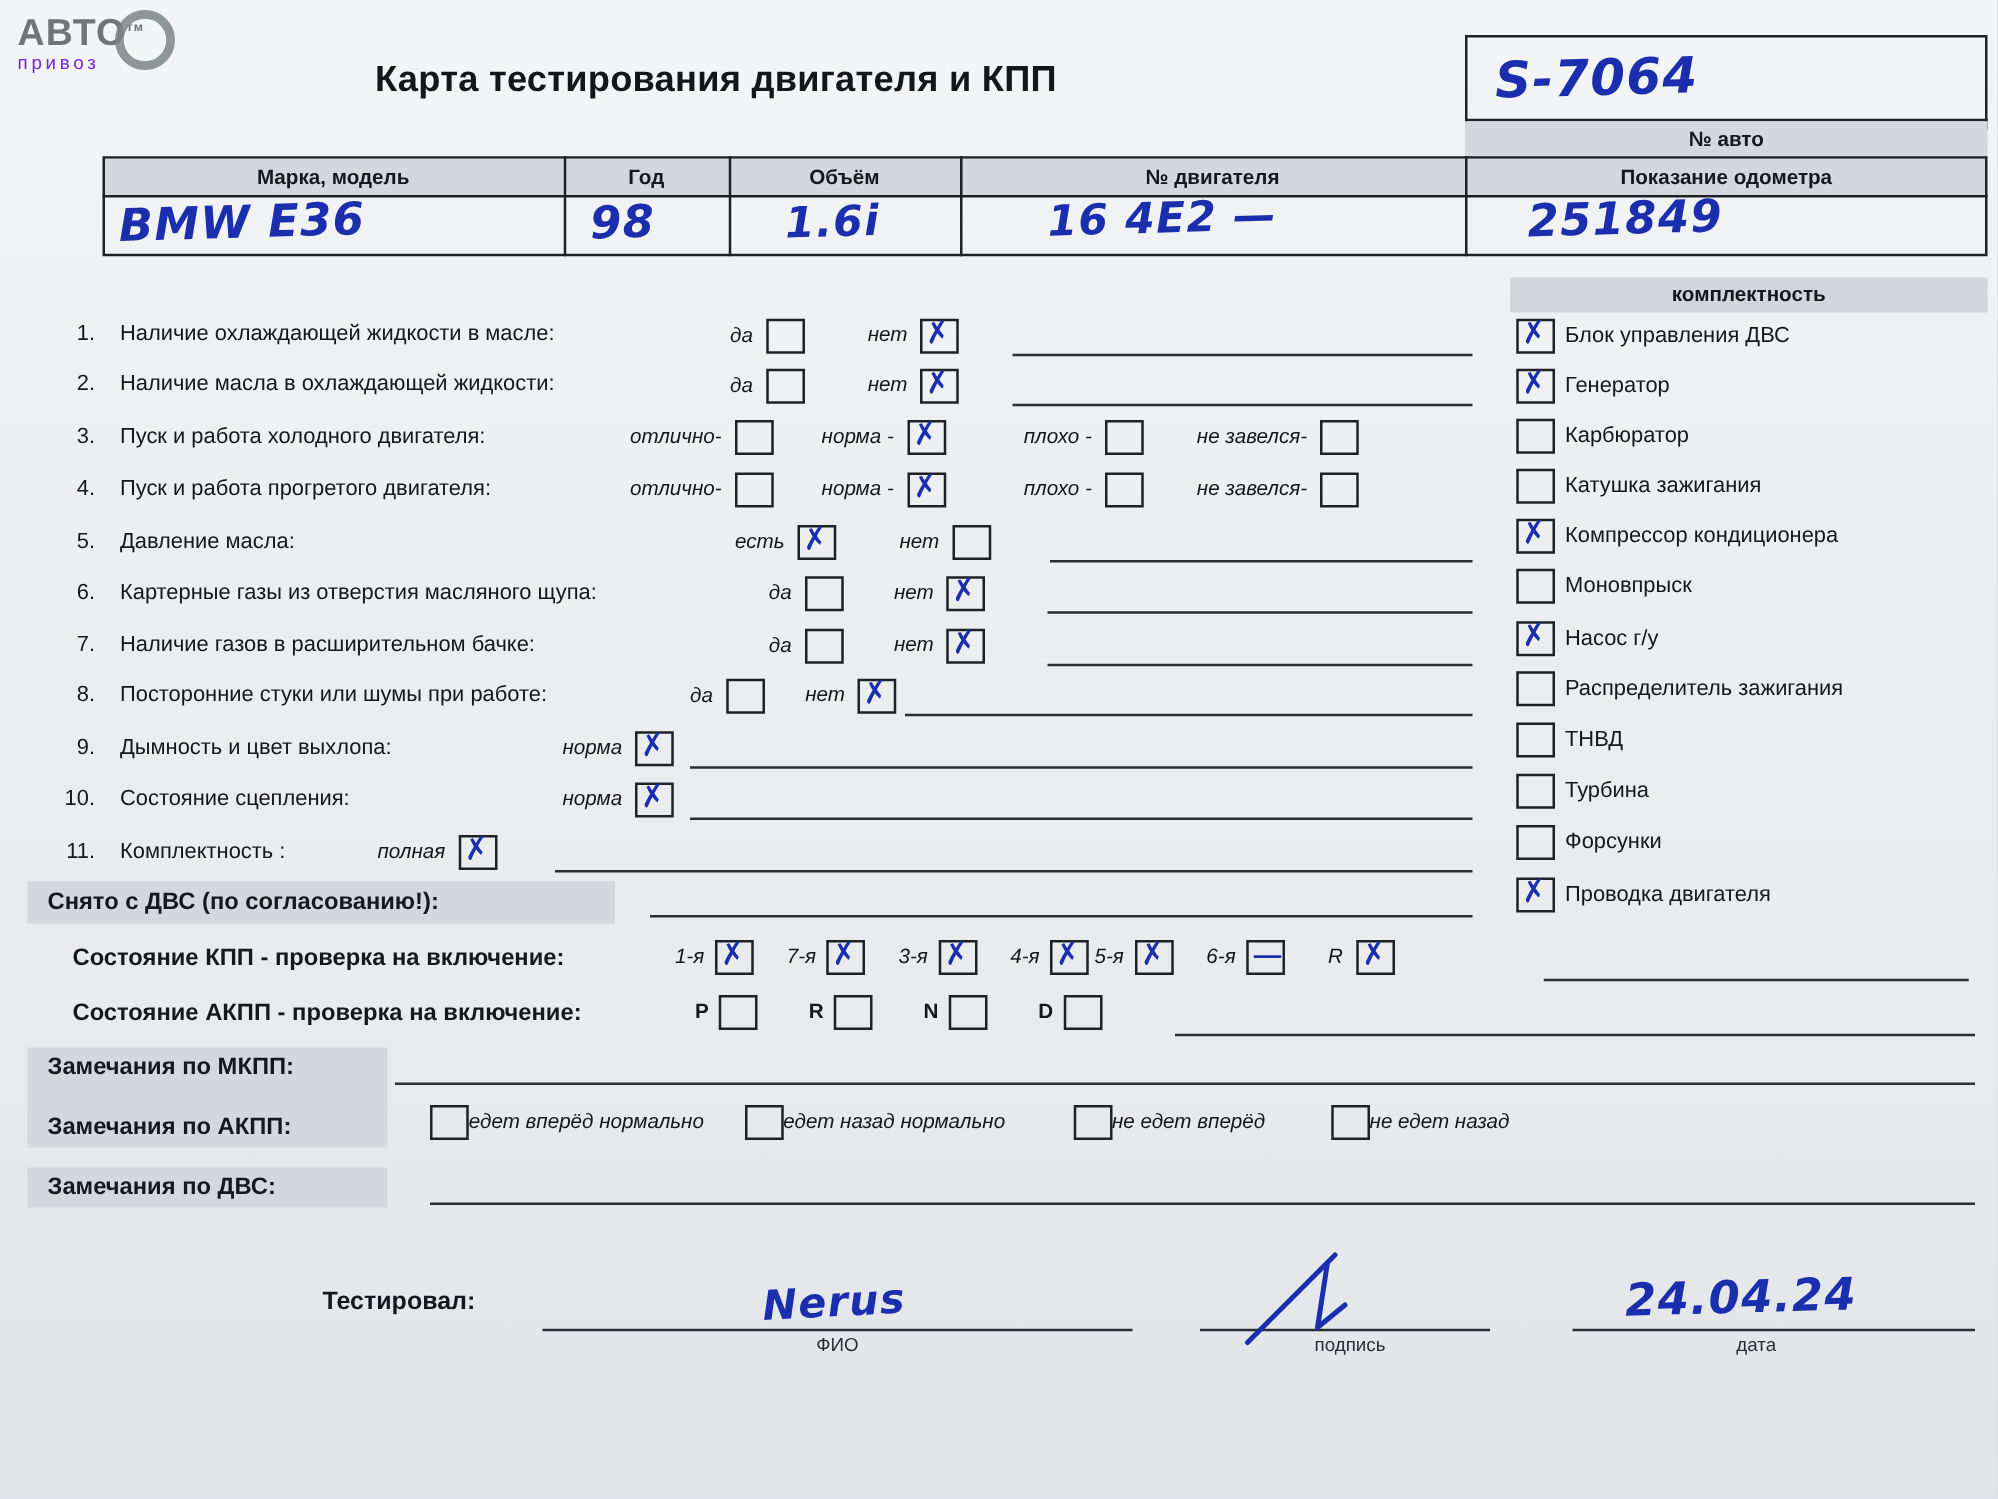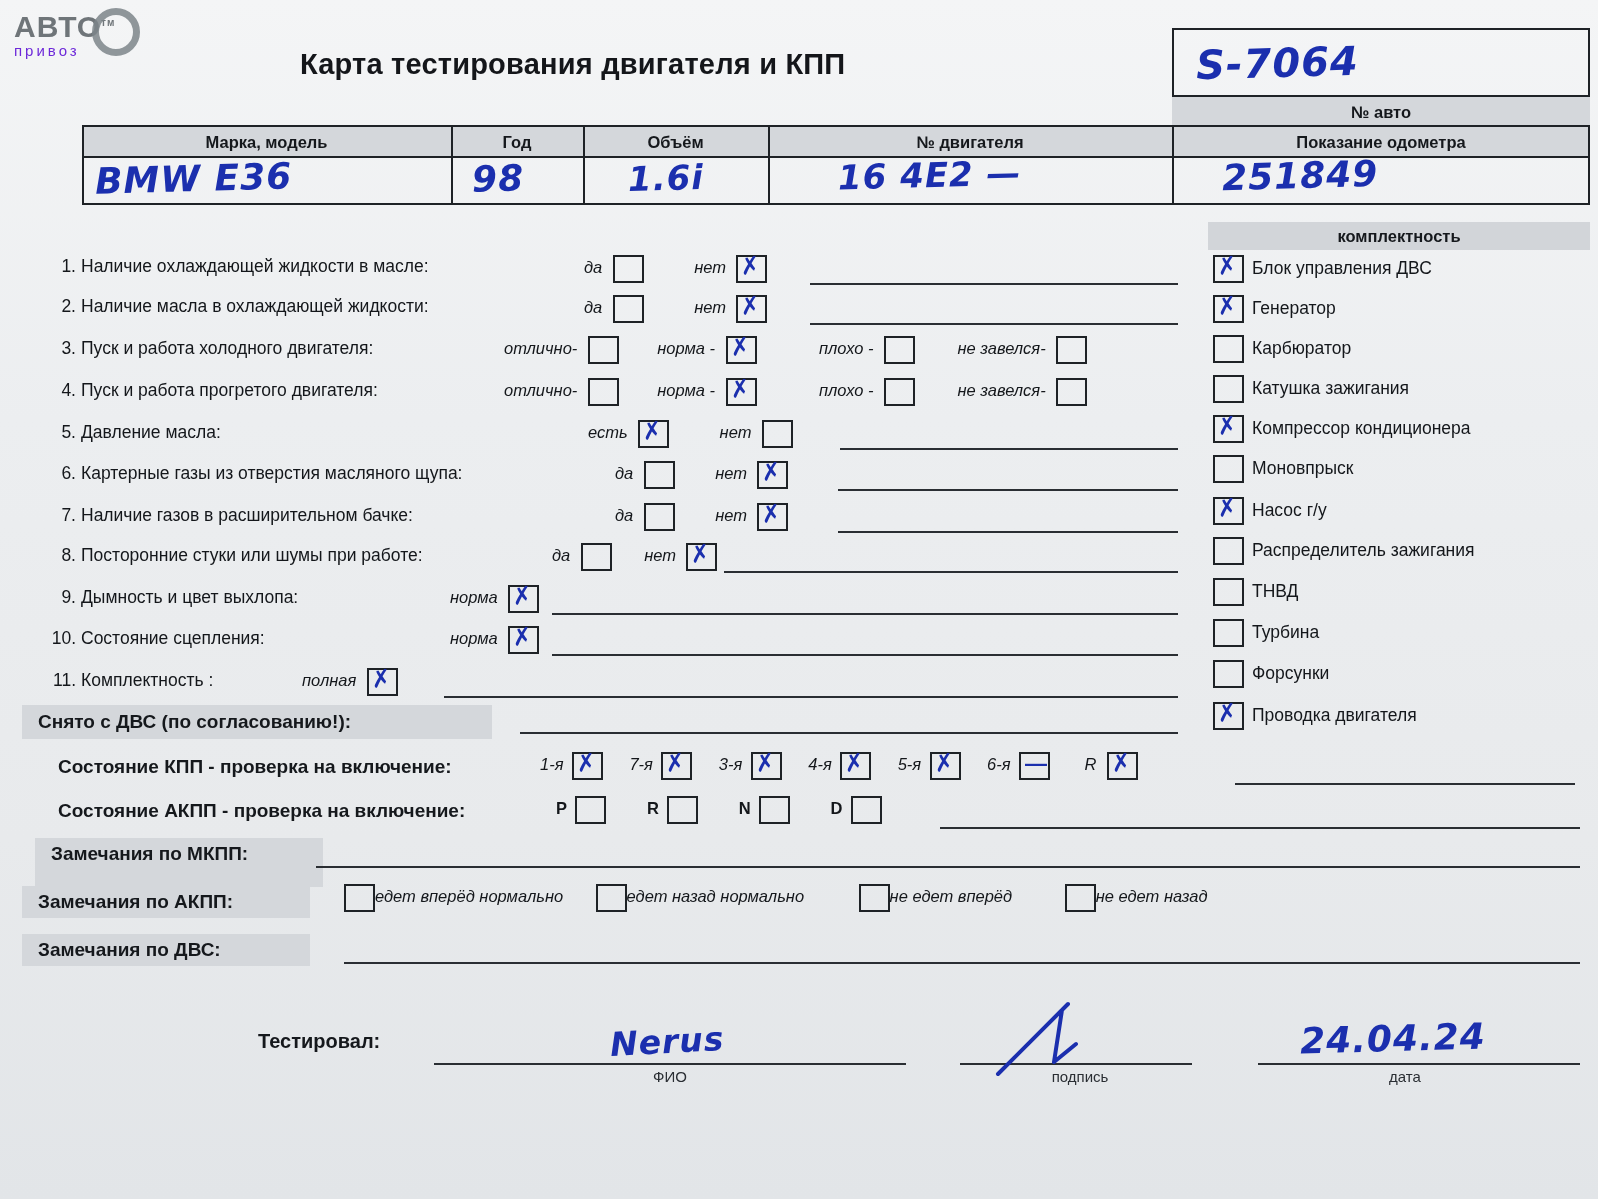--- a/index.html
+++ b/index.html
@@ -143,21 +143,21 @@
   }
   .row .num {
     display: inline-block;
     width: 30px;
     text-align: right;
     font-weight: normal;
     font-size: 17.5px;
   }
   .row .lbl {
     display: inline-block;
-    margin-left: 5px;
+    margin-left: 20px;
     font-size: 17.5px;
   }
   .opt {
     font-style: italic;
     font-size: 16.5px;
     color: #14171b;
   }
   .uline {
     position: absolute;
     height: 2px;
@@ -433,21 +433,21 @@
   <div class="bold-lbl" style="left:58px;top:756px;">Состояние КПП - проверка на включение:</div>
   <div style="position:absolute;left:540px;top:752px;">
     <span class="gear-lbl">1-я</span>
     <span class="cb" style="margin-left:4px"><span class="x">✗</span></span>
     <span class="gear-lbl" style="margin-left:22px">7-я</span>
     <span class="cb" style="margin-left:4px"><span class="x">✗</span></span>
     <span class="gear-lbl" style="margin-left:22px">3-я</span>
     <span class="cb" style="margin-left:4px"><span class="x">✗</span></span>
     <span class="gear-lbl" style="margin-left:22px">4-я</span>
     <span class="cb" style="margin-left:4px"><span class="x">✗</span></span>
-    <span class="gear-lbl" style="margin-left:22px">5-я</span>
+    <span class="gear-lbl" style="">5-я</span>
     <span class="cb" style="margin-left:4px"><span class="x">✗</span></span>
     <span class="gear-lbl" style="margin-left:22px">6-я</span>
     <span class="cb" style="margin-left:4px"><span class="dash">—</span></span>
     <span class="gear-lbl" style="margin-left:30px">R</span>
     <span class="cb" style="margin-left:6px"><span class="x">✗</span></span>
   </div>
   <div class="uline" style="left:1235px;top:783px;width:340px;"></div>
 
   <div class="bold-lbl" style="left:58px;top:800px;">Состояние АКПП - проверка на включение:</div>
   <div style="position:absolute;left:556px;top:796px;">
@@ -455,21 +455,21 @@
     <span class="cb" style="margin-left:4px"></span>
     <span class="gear-lbl" style="margin-left:36px;font-style:normal;font-weight:bold;">R</span>
     <span class="cb" style="margin-left:4px"></span>
     <span class="gear-lbl" style="margin-left:36px;font-style:normal;font-weight:bold;">N</span>
     <span class="cb" style="margin-left:4px"></span>
     <span class="gear-lbl" style="margin-left:36px;font-style:normal;font-weight:bold;">D</span>
     <span class="cb" style="margin-left:4px"></span>
   </div>
   <div class="uline" style="left:940px;top:827px;width:640px;"></div>
 
-  <div class="band" style="left:22px;top:838px;width:288px;height:49px;line-height:32px;margin-left:13px;">Замечания по МКПП:</div>
+  <div class="band" style="left:22px;top:838px;width:288px;height:49px;line-height:32px;">Замечания по МКПП:</div>
   <div class="uline" style="left:316px;top:866px;width:1264px;"></div>
 
   <div class="band" style="left:22px;top:886px;width:288px;height:32px;line-height:32px;">Замечания по АКПП:</div>
   <div style="position:absolute;left:344px;top:884px;">
     <span class="cb"></span><span class="opt">едет вперёд нормально</span>
     <span class="cb" style="margin-left:28px"></span><span class="opt">едет назад нормально</span>
     <span class="cb" style="margin-left:50px"></span><span class="opt">не едет вперёд</span>
     <span class="cb" style="margin-left:48px"></span><span class="opt">не едет назад</span>
   </div>
 

